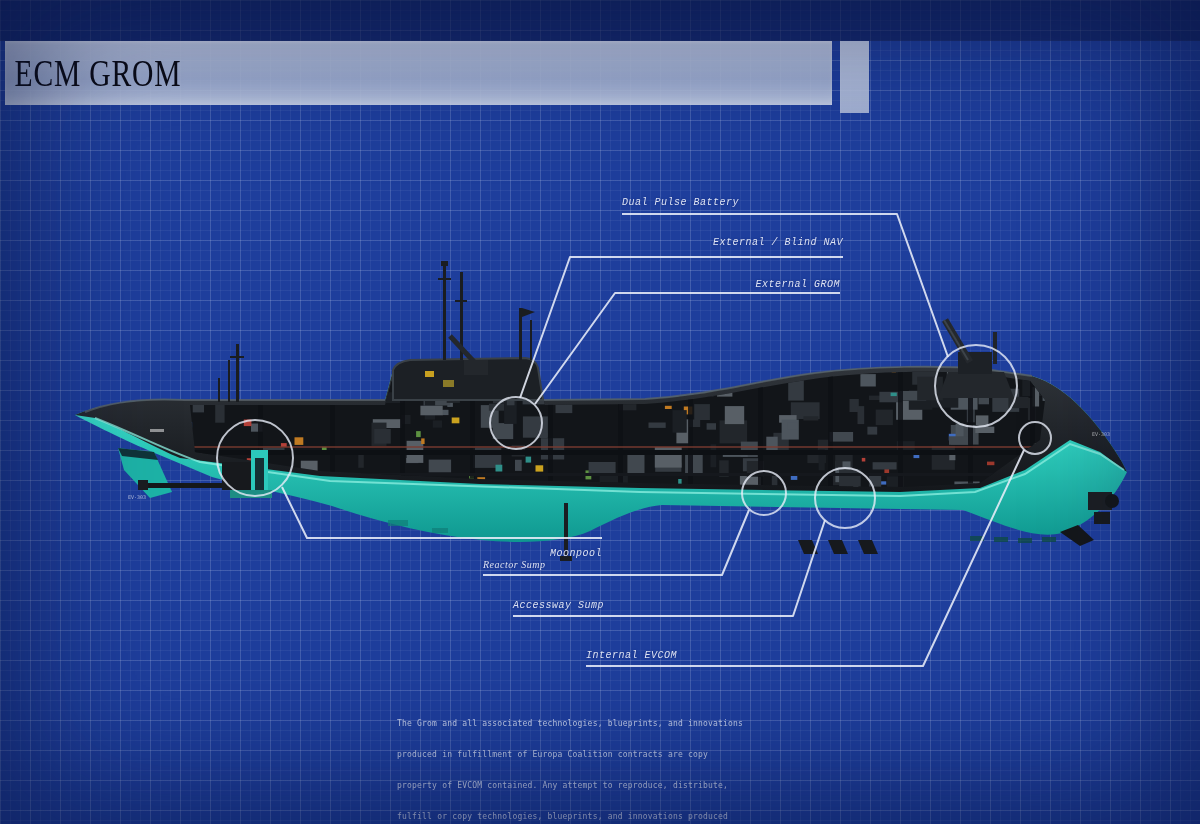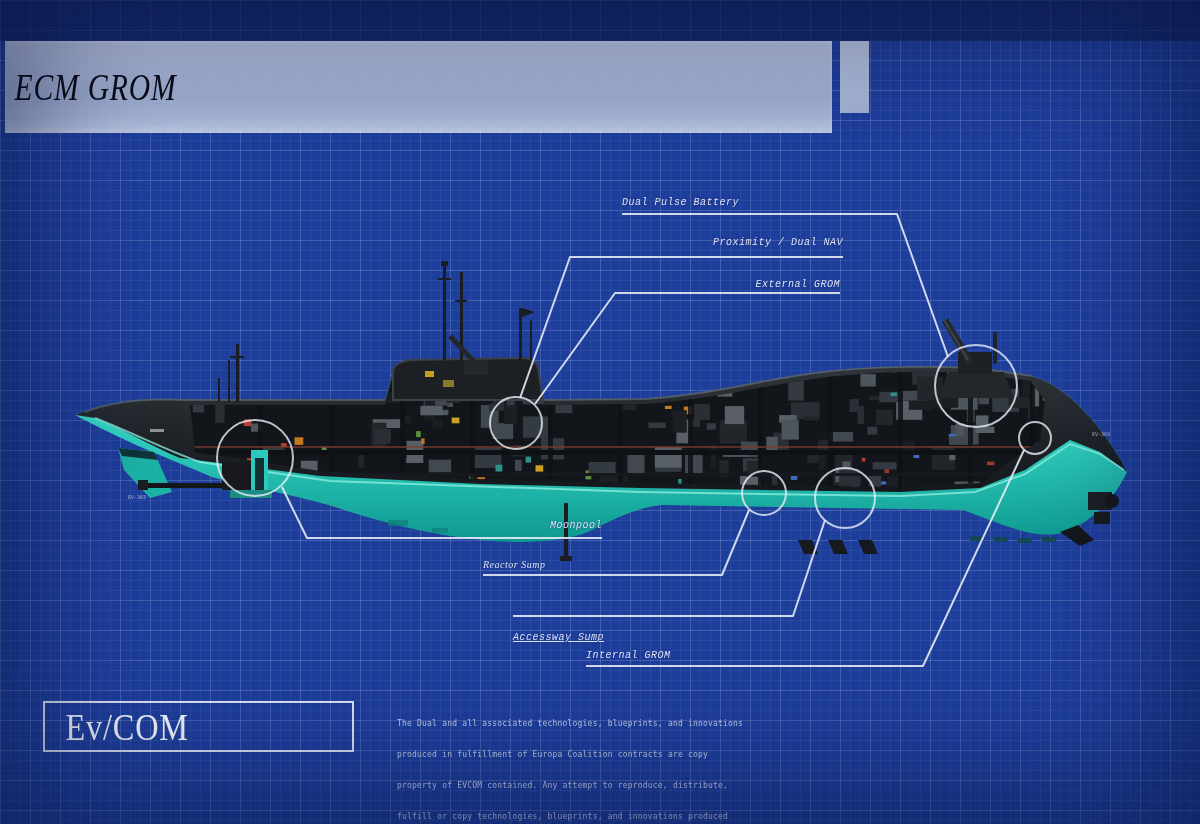--- a/index.html
+++ b/index.html
@@ -12,24 +12,24 @@
       linear-gradient(rgba(195,208,238,0.07) 1px, transparent 1px),
       linear-gradient(90deg, rgba(195,208,238,0.07) 1px, transparent 1px);
     background-size:30px 30px,30px 30px,10px 10px,10px 10px;
     font-family:"Liberation Sans", sans-serif;
   }
   .top-strip{position:absolute;left:0;top:0;width:1200px;height:41px;
     background:rgba(9,20,66,0.5);}
   .vignette{position:absolute;inset:0;pointer-events:none;
     box-shadow:inset 0 0 130px 28px rgba(6,14,52,0.55);}
   .banner{
-    position:absolute;left:5px;top:41px;width:827px;height:92px;
+    position:absolute;left:5px;top:41px;width:827px;height:64px;
     background:linear-gradient(180deg, rgba(203,213,234,0.92), rgba(178,191,218,0.88) 60%, rgba(190,201,226,0.9));
     box-shadow:inset 0 -10px 14px -8px rgba(255,255,255,0.35), inset 0 2px 3px rgba(255,255,255,0.25);
-    display:flex;align-items:center;font-style:italic;
+    display:flex;align-items:center;
   }
   .banner-chip{
     position:absolute;left:840px;top:41px;width:29px;height:72px;
     background:linear-gradient(180deg, rgba(203,213,234,0.92), rgba(182,194,220,0.88));
   }
   .title{
     font-family:"Liberation Serif", serif;font-size:37px;color:#0b0b14;
     letter-spacing:1px;padding-left:12px;transform:scaleX(0.8);transform-origin:left center;
     white-space:nowrap;
   }
@@ -414,33 +414,30 @@
       <polyline points="586,666 923,666 1024,450"></polyline>
     </g>
   </svg>
 
   <div class="banner">
     <div class="title">ECM GROM</div>
   </div>
   <div class="banner-chip"></div>
 
   <div class="callout-label" style="left:622px;top:197px;">Dual Pulse Battery</div>
-  <div class="callout-label" style="right:357px;top:237px;">Proximity / Dual NAV</div>
+  <div class="callout-label" style="right:357px;top:237px;">External / Blind NAV</div>
   <div class="callout-label" style="right:360px;top:279px;">External GROM</div>
-  <div class="callout-label" style="right:598px;top:520px;margin-left:24px;">Moonpool</div>
+  <div class="callout-label" style="right:598px;top:548px;margin-left:24px;">Moonpool</div>
   <div class="callout-label" style="left:483px;top:559px;font-family:Liberation Serif, serif;">Reactor Sump</div>
-  <div class="callout-label" style="left:513px;top:632px;text-decoration:underline;">Accessway Sump</div>
-  <div class="callout-label" style="left:586px;top:650px;">Internal GROM</div>
-
-  <div class="logo-box">
-    <div class="logo-text">Ev/COM</div>
-  </div>
+  <div class="callout-label" style="left:513px;top:600px;">Accessway Sump</div>
+  <div class="callout-label" style="left:586px;top:650px;">Internal EVCOM</div>
+
 
   <div class="disclaimer">
-    <div>The Dual and all associated technologies, blueprints, and innovations</div>
+    <div>The Grom and all associated technologies, blueprints, and innovations</div>
     <div>produced in fulfillment of Europa Coalition contracts are copy</div>
     <div>property of EVCOM contained. Any attempt to reproduce, distribute,</div>
     <div>fulfill or copy technologies, blueprints, and innovations produced</div>
     
     
   </div>
 
   <div class="vignette"></div>
 </div>
 

